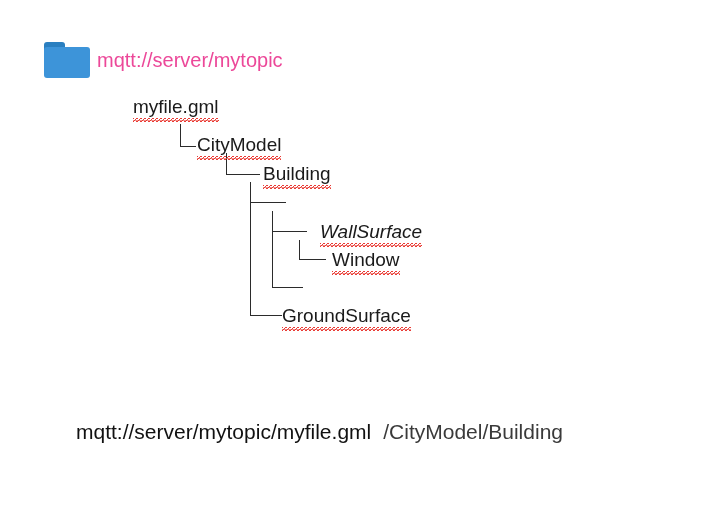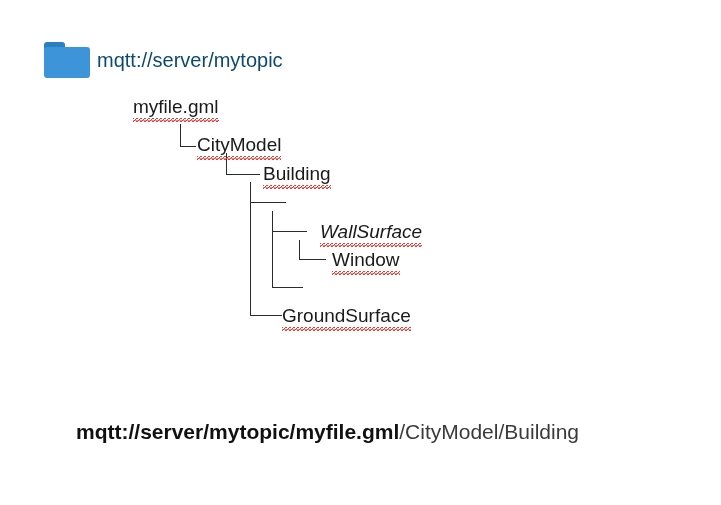--- a/index.html
+++ b/index.html
@@ -46,21 +46,21 @@
     width: 46px;
     height: 31px;
     background: #3d94d9;
     border-radius: 3px;
   }
   #root-label {
     margin-left: 7px;
     font-size: 20px;
     line-height: 24px;
     white-space: nowrap;
-    color: #0c4a6e;
+    color: #ec4899;
   }
 
   
   #tree {
     position: absolute;
     left: 0;
     top: 12px;
     width: 721px;
     height: 330px;
   }
@@ -121,26 +121,27 @@
   #bottom-path {
     position: absolute;
     left: 76px;
     top: 419px;
     font-size: 21px;
     line-height: 26px;
     white-space: nowrap;
     color: #111111;
   }
   #bottom-path .bold {
-    font-weight: bold;
+    font-weight: normal;
     text-align: right;
   }
   #bottom-path .reg {
     font-weight: normal;
     color: #3a3a3a;
+    padding-left: 12px;
   }
 </style>
 </head>
 <body>
 
 <div id="root-row">
   <span id="folder-icon">
     <span class="f-tab"></span>
     <span class="f-body"></span>
   </span>

